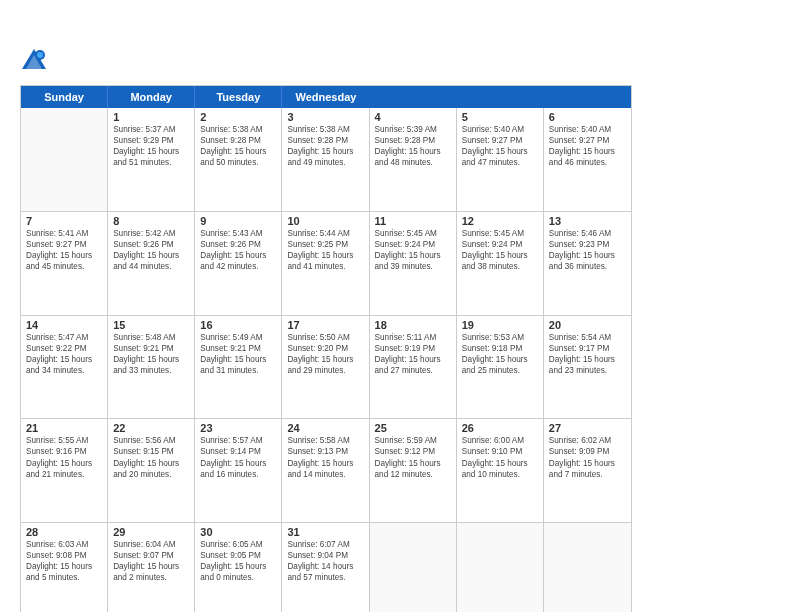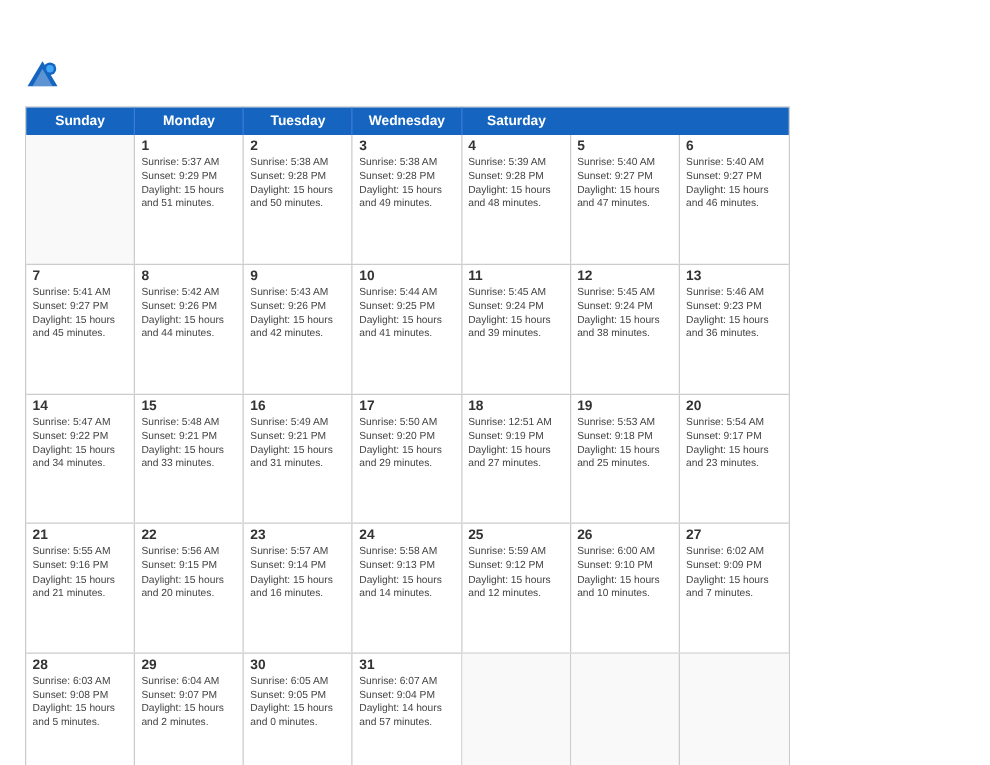--- a/index.html
+++ b/index.html
@@ -137,21 +137,20 @@
       <div class="location"></div>
     </div>
   </div>
 
   <div class="calendar">
     <div class="cal-header" id="cal-header">
         <div class="cal-header-cell">Sunday</div>
         <div class="cal-header-cell">Monday</div>
         <div class="cal-header-cell">Tuesday</div>
         <div class="cal-header-cell">Wednesday</div>
-        <div class="cal-header-cell">Saturday</div>
       </div>
     <div class="cal-body" id="cal-body">
         <div class="cal-row">
           <div class="cal-cell empty"></div>
           <div class="cal-cell">
             <div class="day-num">1</div>
             <div class="cell-line">Sunrise: 5:37 AM</div>
             <div class="cell-line">Sunset: 9:29 PM</div>
             <div class="cell-line">Daylight: 15 hours</div>
             <div class="cell-line">and 51 minutes.</div>
@@ -267,21 +266,21 @@
           </div>
           <div class="cal-cell">
             <div class="day-num">17</div>
             <div class="cell-line">Sunrise: 5:50 AM</div>
             <div class="cell-line">Sunset: 9:20 PM</div>
             <div class="cell-line">Daylight: 15 hours</div>
             <div class="cell-line">and 29 minutes.</div>
           </div>
           <div class="cal-cell">
             <div class="day-num">18</div>
-            <div class="cell-line">Sunrise: 12:51 AM</div>
+            <div class="cell-line">Sunrise: 5:11 AM</div>
             <div class="cell-line">Sunset: 9:19 PM</div>
             <div class="cell-line">Daylight: 15 hours</div>
             <div class="cell-line">and 27 minutes.</div>
           </div>
           <div class="cal-cell">
             <div class="day-num">19</div>
             <div class="cell-line">Sunrise: 5:53 AM</div>
             <div class="cell-line">Sunset: 9:18 PM</div>
             <div class="cell-line">Daylight: 15 hours</div>
             <div class="cell-line">and 25 minutes.</div>

